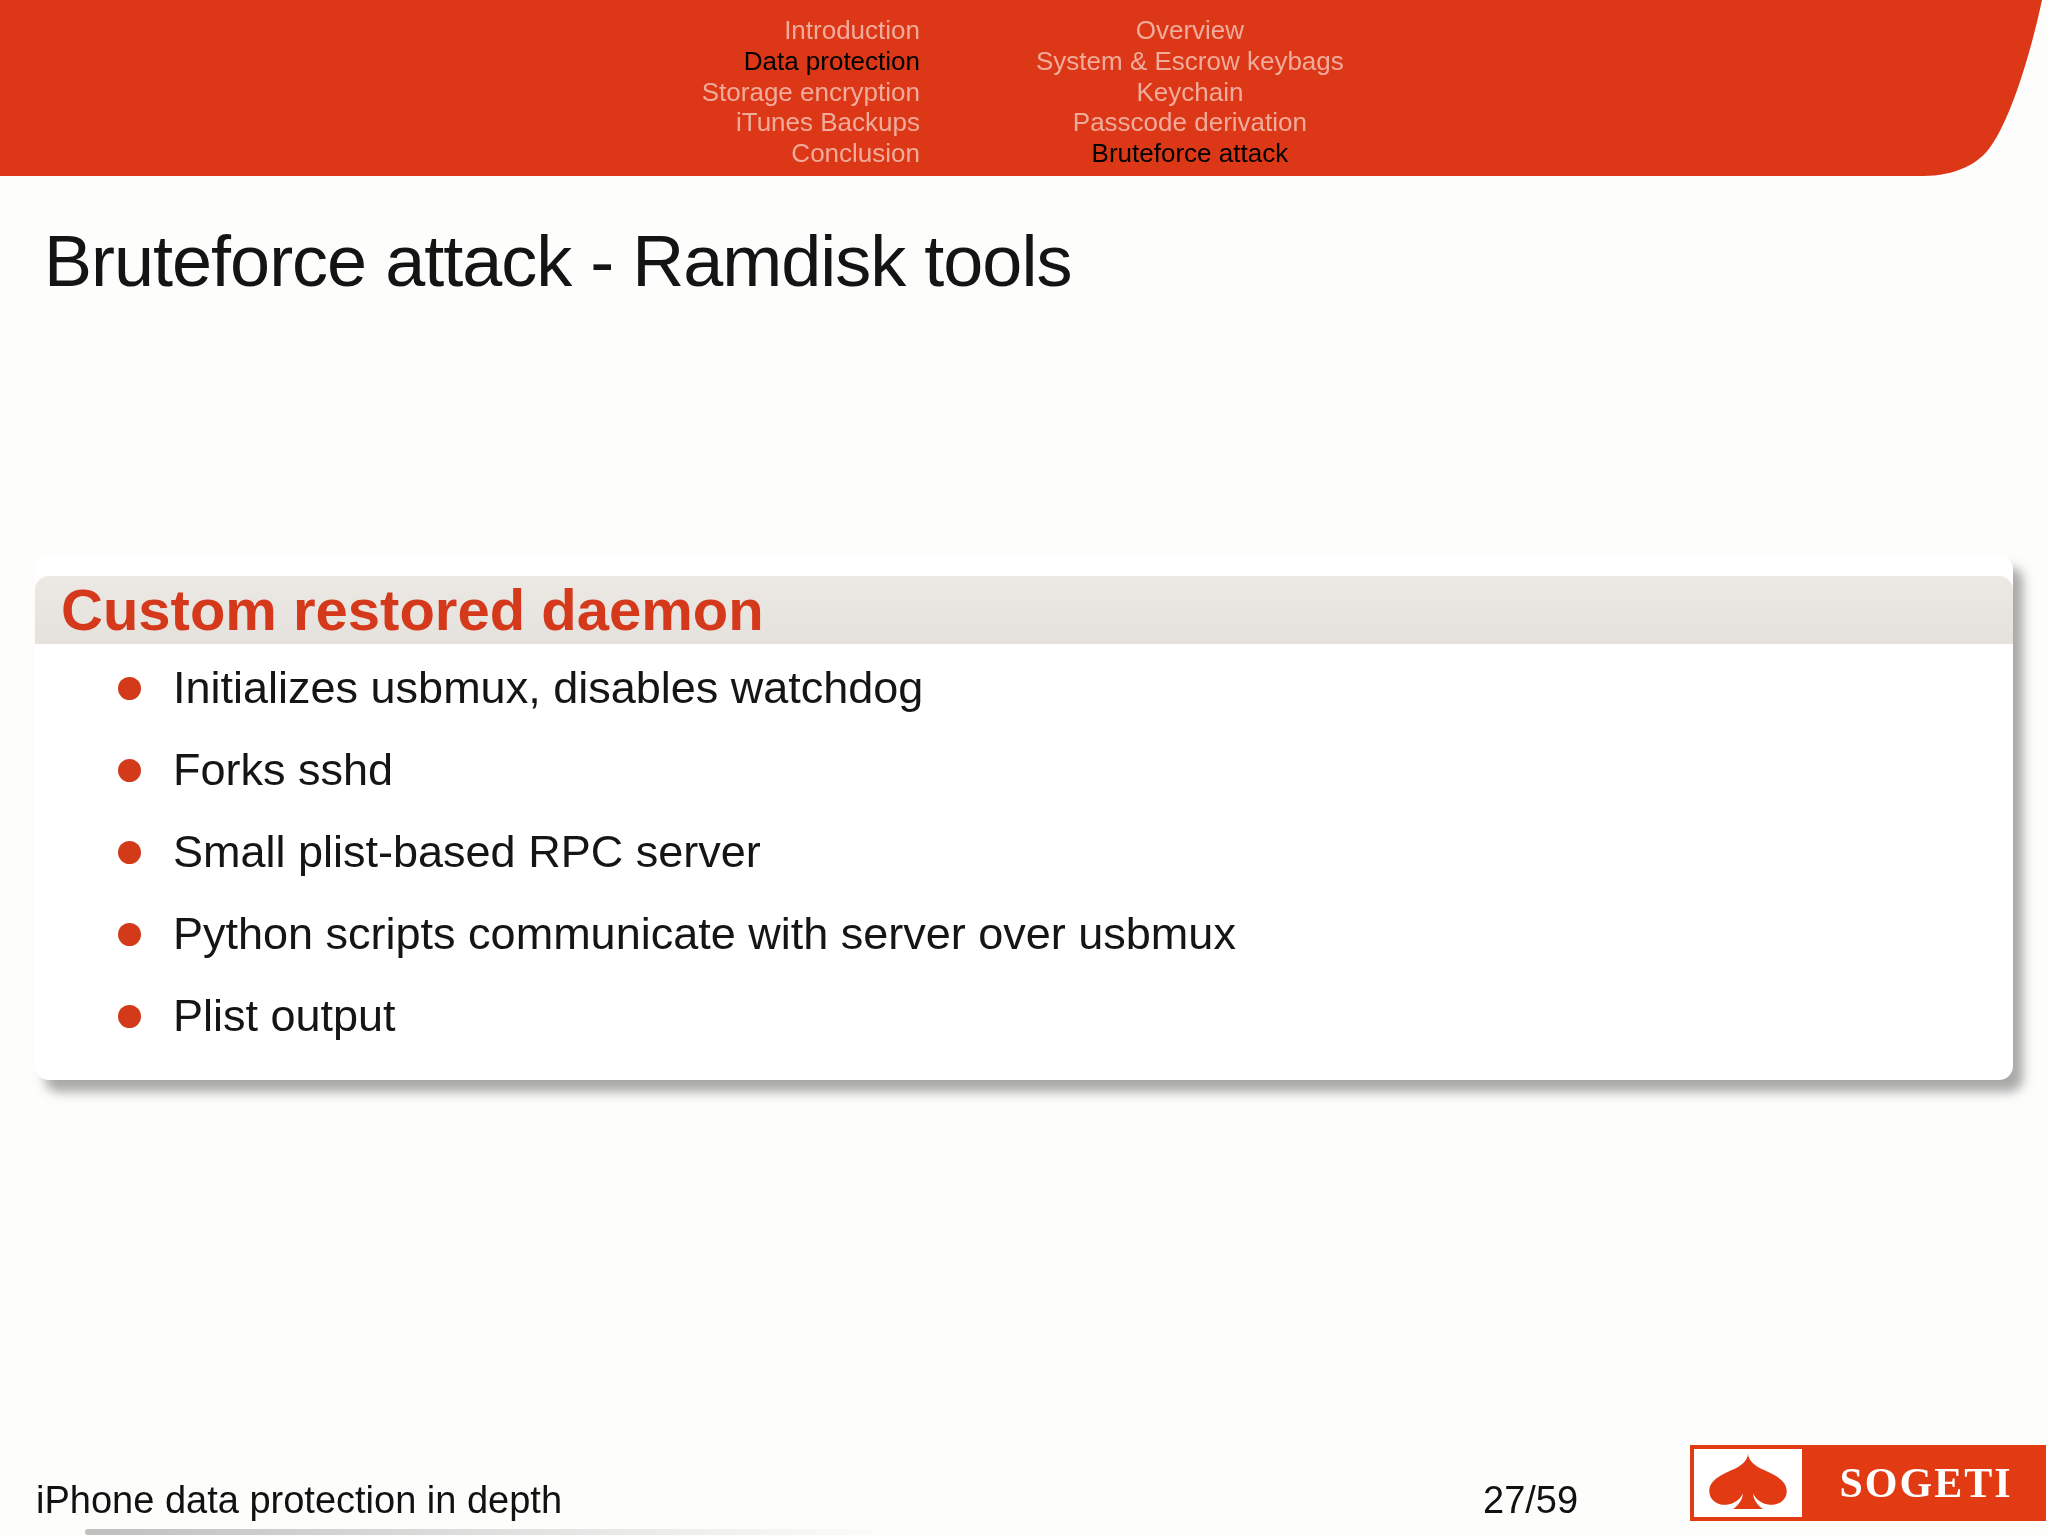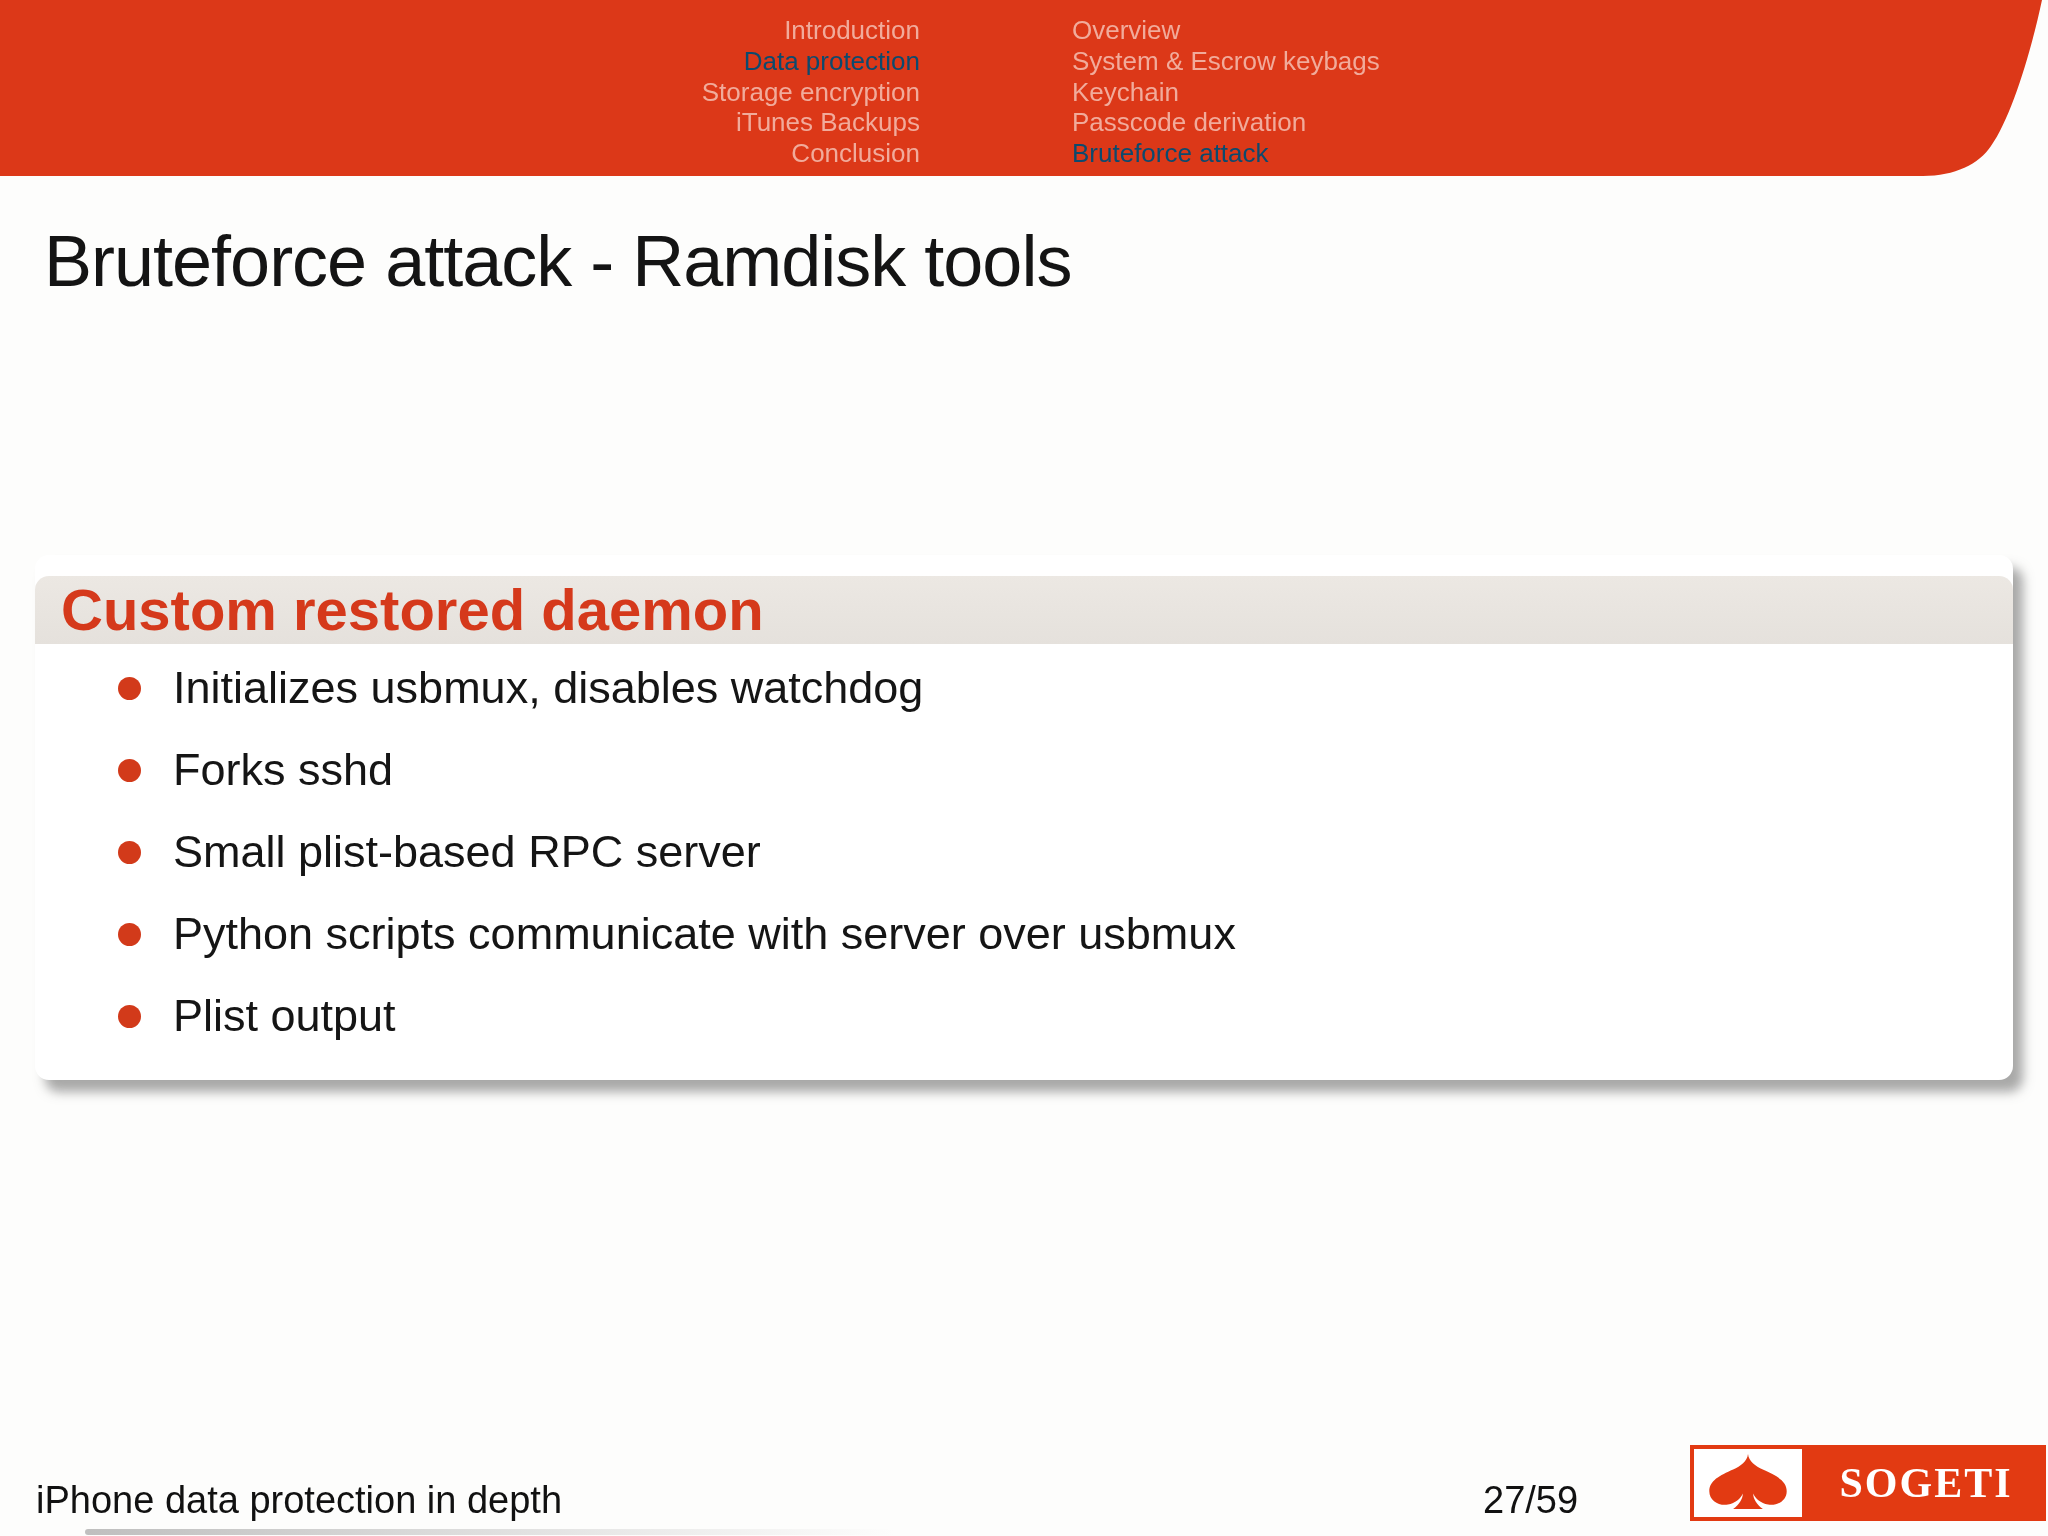--- a/index.html
+++ b/index.html
@@ -17,27 +17,27 @@
     position: absolute; top: 0; left: 0;
     width: 2048px; height: 176px;
     color: var(--header-red, #dc3818);
   }
   .header-shape { position: absolute; top: 0; left: 0; display: block; }
   .nav-col {
     position: absolute; top: 5px;
     font-size: 26px; line-height: 30.8px; margin-top: 10px;
   }
   .nav-left  { left: 0; width: 920px; text-align: right; }
-  .nav-right { left: 1072px; text-align: left; }
+  .nav-right { left: 1036px; text-align: center; }
   .nav-item {
     color: var(--nav-inactive, #f1ab9b);
     white-space: nowrap;
     cursor: pointer;
   }
-  .nav-item.active { color: #0c4a6e; }
+  .nav-item.active { color: #000000; }
 
   
   .slide-title {
     position: absolute; left: 28px; top: 204px;
     margin: 16px;
     font-size: 72px; font-weight: normal;
     letter-spacing: -1px;
     color: var(--text-dark, #141414);
     white-space: nowrap;
   }

